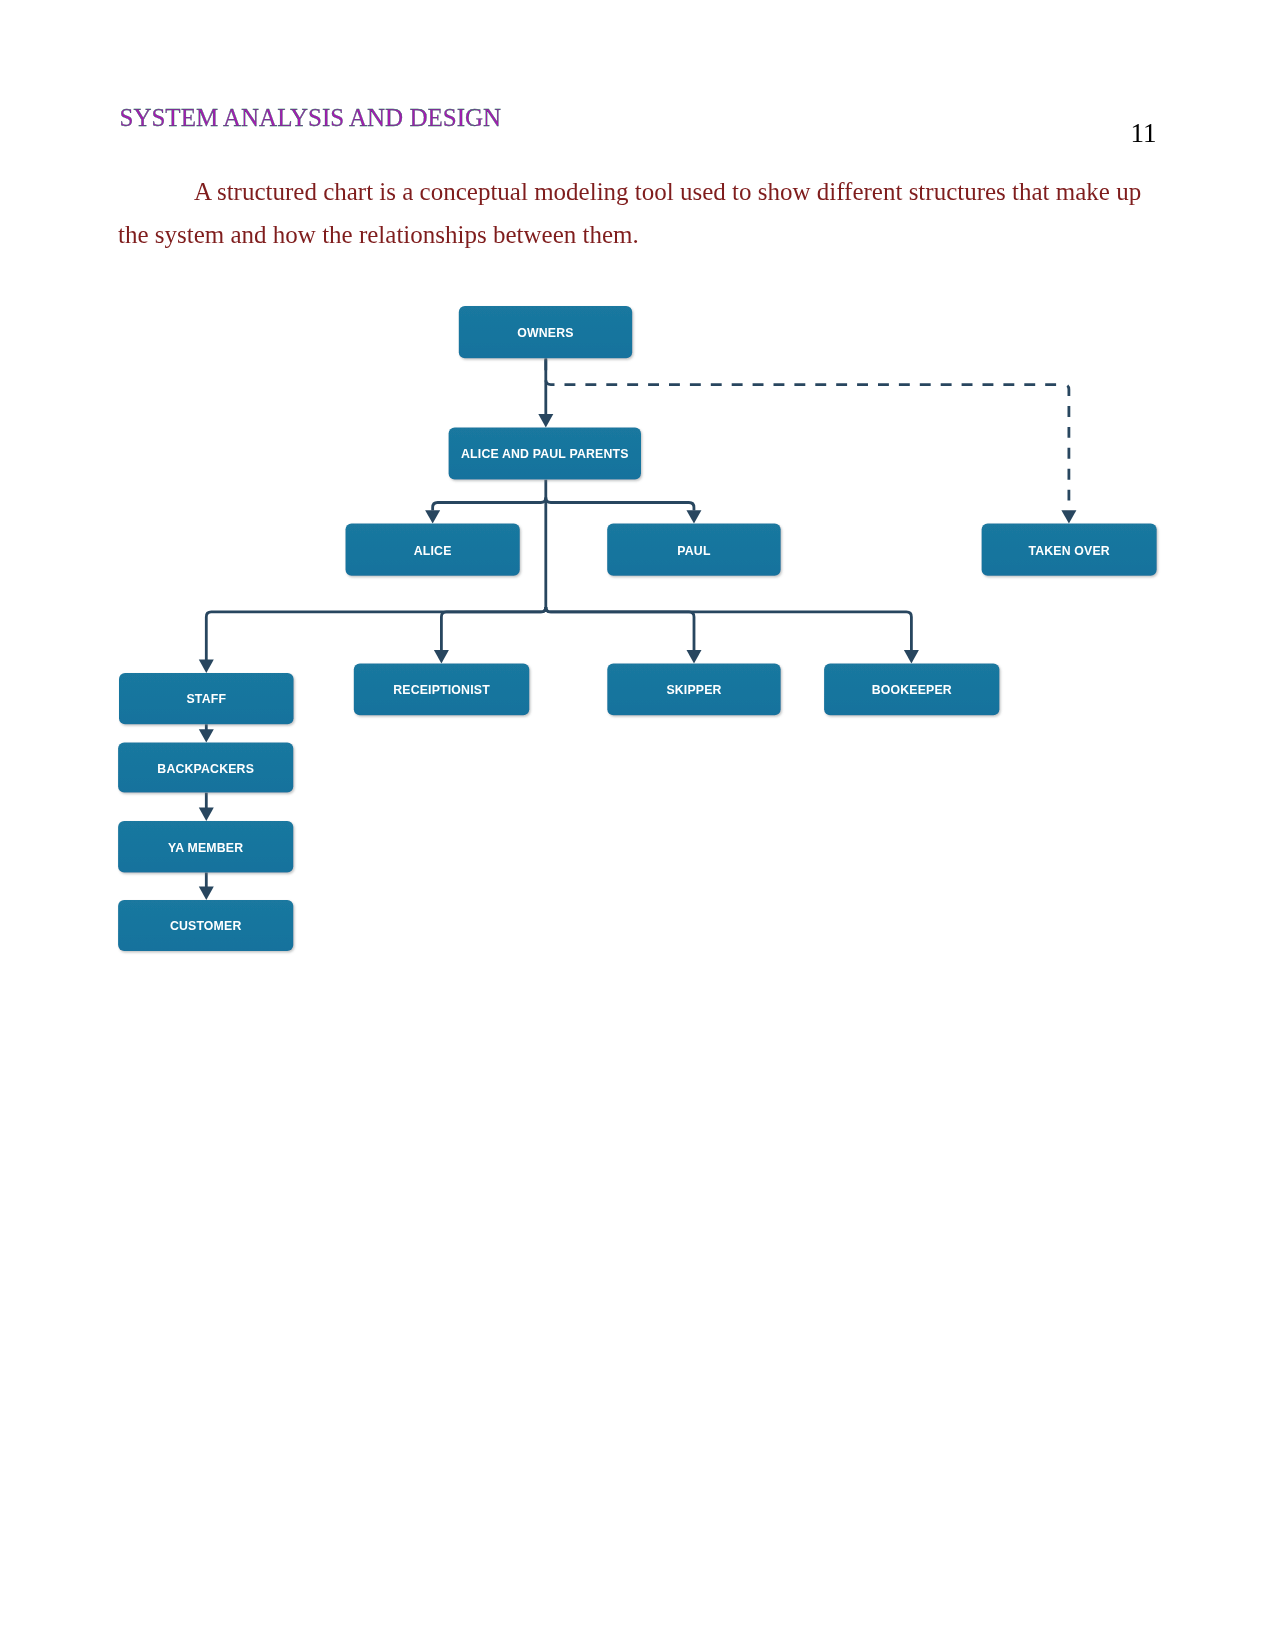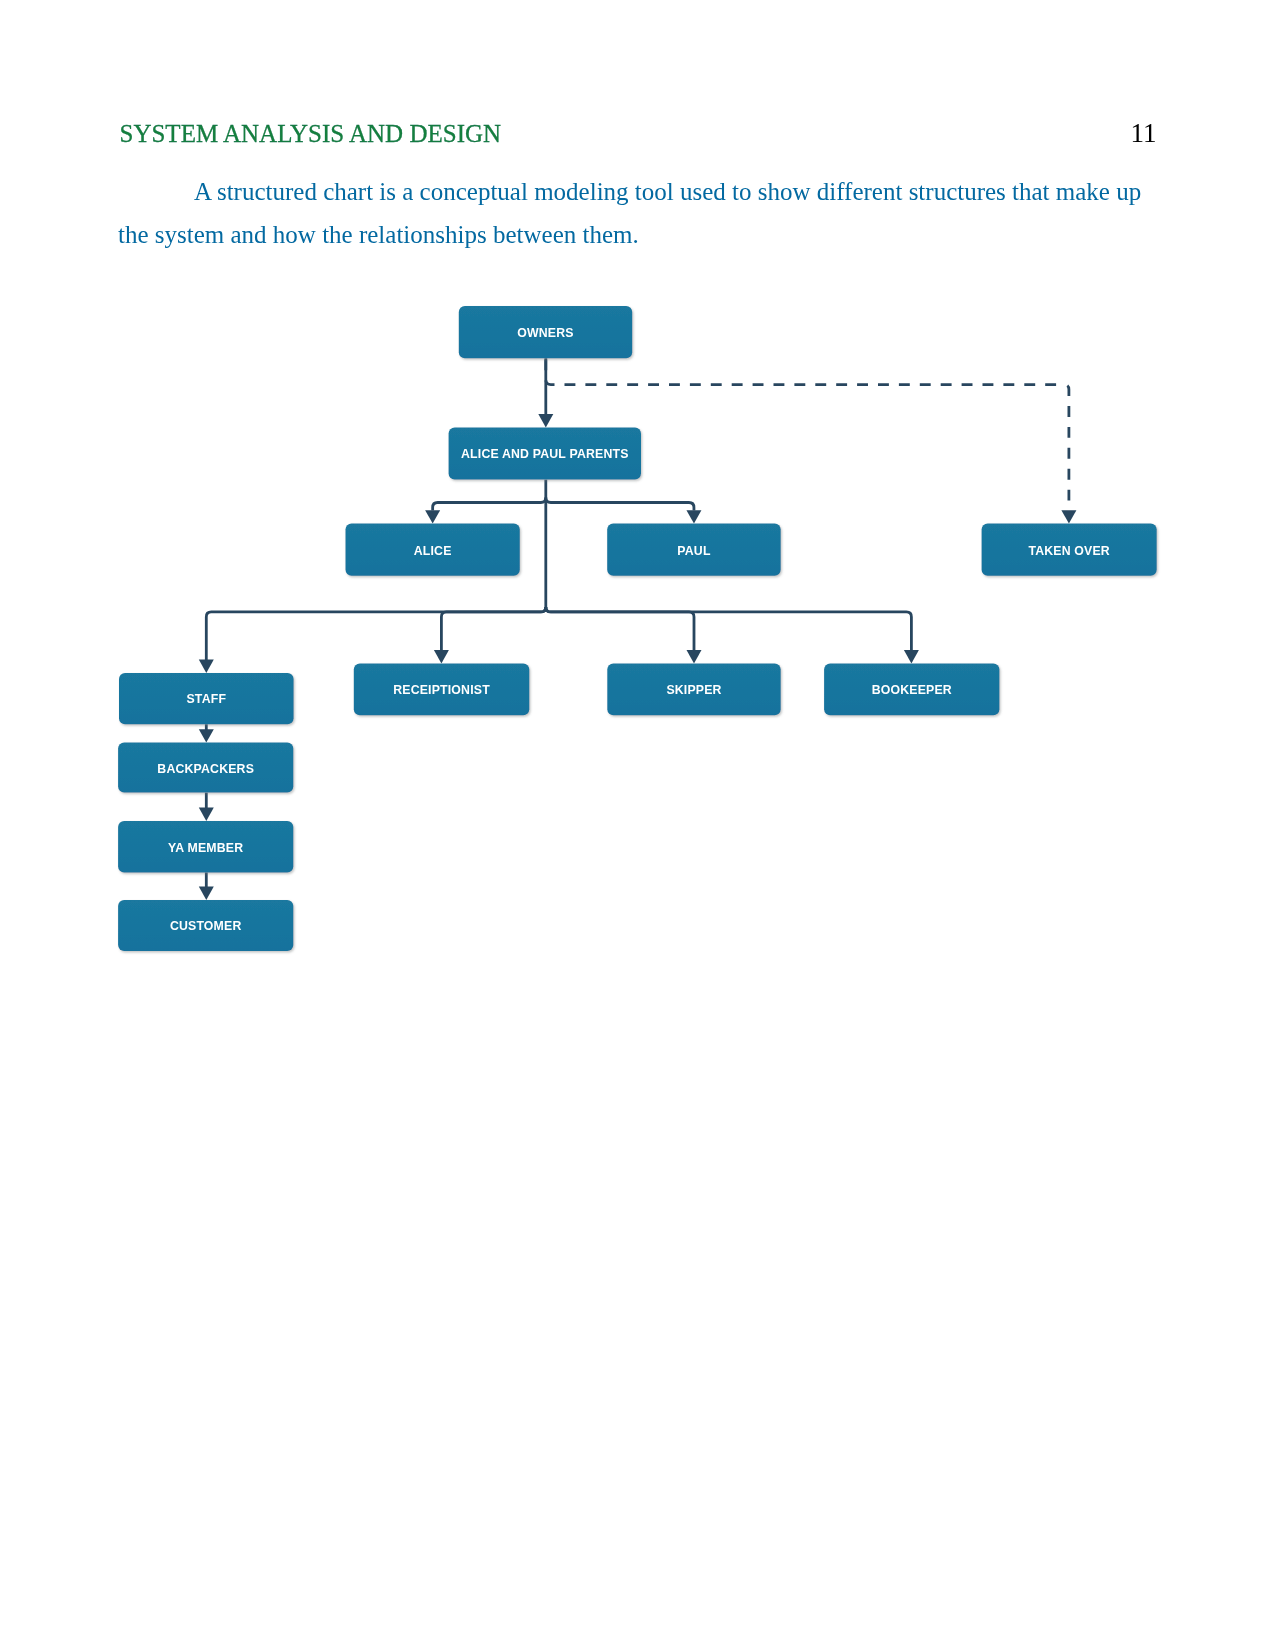--- a/index.html
+++ b/index.html
@@ -1,20 +1,20 @@
 <!DOCTYPE html>
 <html><head>
 <meta charset="utf-8">
 <style>
   html,body{margin:0;padding:0;}
   body{width:1275px;height:1651px;background:#ffffff;font-family:"Liberation Serif",serif;overflow:hidden;position:relative;}
   .page{position:absolute;inset:0;-webkit-font-smoothing:antialiased;transform:translateZ(0);}
-  .hdr{position:absolute;left:119.5px;top:120px;font-size:25px;color:#15803d;-webkit-text-stroke:0.28px #0F6D4A;letter-spacing:0px;white-space:nowrap;}
+  .hdr{position:absolute;left:119.5px;top:104px;font-size:25px;color:#a21caf;-webkit-text-stroke:0.28px #0F6D4A;letter-spacing:0px;white-space:nowrap;}
   .pgnum{position:absolute;right:118.5px;top:117.5px;font-size:27px;color:#000;}
-  .para{position:absolute;left:118px;top:169.8px;width:1035px;font-size:25px;color:#0369a1;line-height:43px;text-indent:76px;text-align:left;}
+  .para{position:absolute;left:118px;top:169.8px;width:1035px;font-size:25px;color:#7f1d1d;line-height:43px;text-indent:76px;text-align:left;}
   .chart{position:absolute;left:0;top:0;width:1275px;height:1651px;}
   .node-label{font-family:"Liberation Sans",sans-serif;font-weight:bold;font-size:12.3px;letter-spacing:0.18px;fill:#FFFFFF;text-anchor:middle;}
 </style>
 </head>
 <body>
 
 <div class="page">
   <div class="hdr">SYSTEM ANALYSIS AND DESIGN</div>
   <div class="pgnum">11</div>
   <div class="para">A structured chart is a conceptual modeling tool used to show different structures that make up the system and how the relationships between them.</div>

